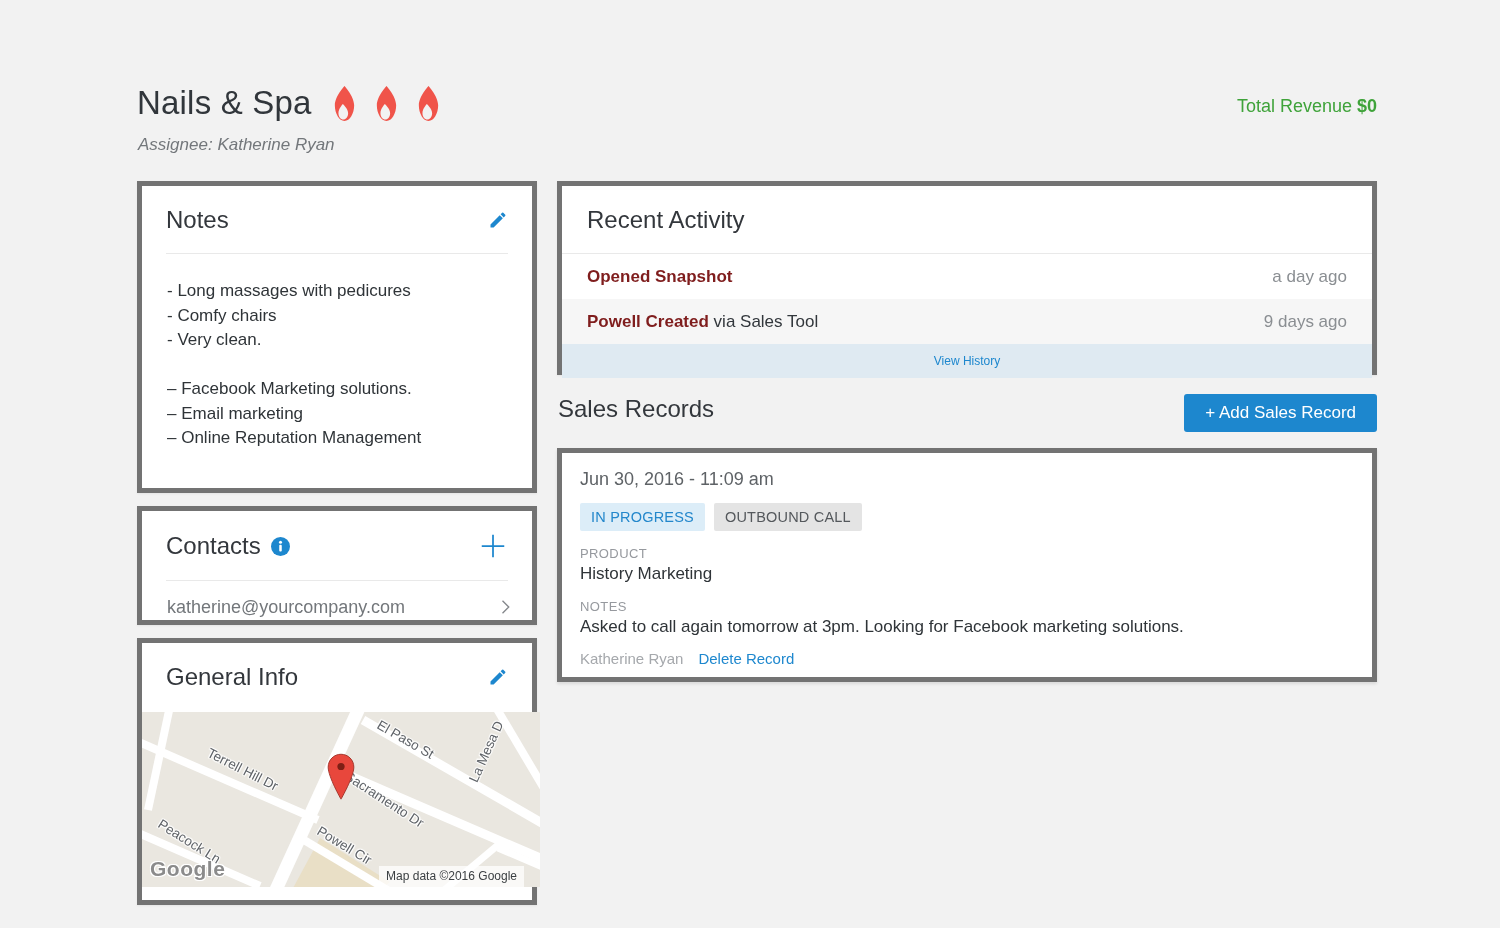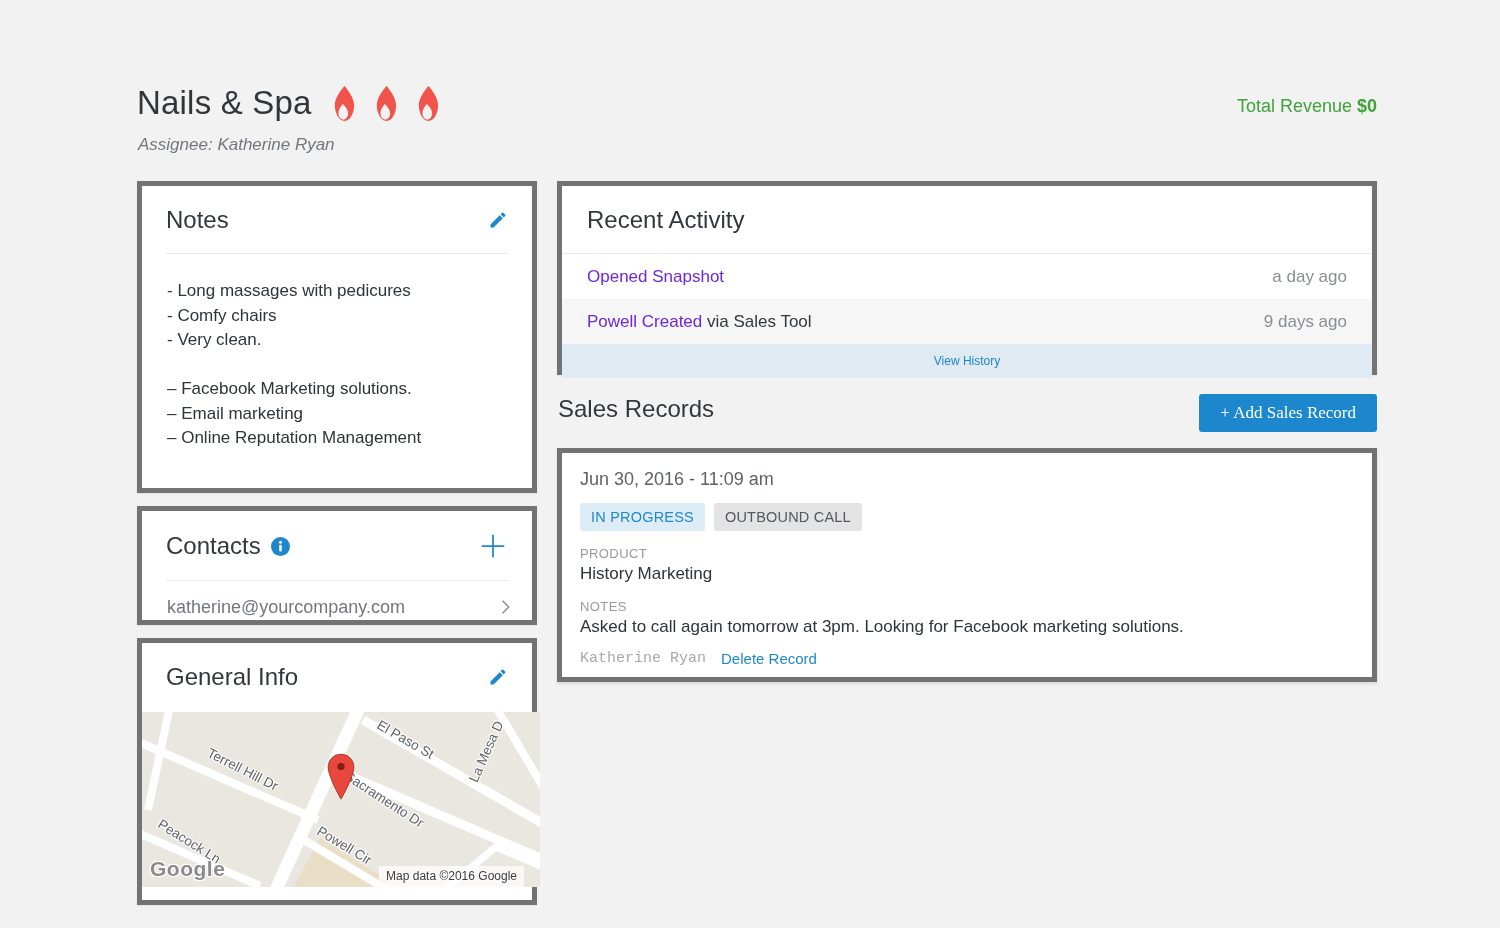--- a/index.html
+++ b/index.html
@@ -55,40 +55,40 @@
   .google-logo { position:absolute; left:8px; bottom:6px; font-size:21px; font-weight:700; color:#8b8b8b; letter-spacing:.5px;
     text-shadow:-1px -1px 0 #fff, 1px -1px 0 #fff, -1px 1px 0 #fff, 1px 1px 0 #fff; }
   .map-attribution { position:absolute; right:16px; bottom:0; background:rgba(255,255,255,.75); font-size:12px; color:#3c4043; padding:3px 7px 4px 7px; }
 
   
   .activity-panel { left:557px; top:181px; width:820px; height:194px; }
   .activity-panel .panel-hd { padding:20px 25px 0 25px; }
   .activity-divider { border-top:1px solid #e9e9e9; margin-top:19px; }
   .activity-row { display:flex; align-items:center; justify-content:space-between; padding:0 25px; height:45px; font-size:17px; }
   .activity-row.alt { background:#f6f6f6; }
-  .activity-main b { font-weight:400; color:#6d28d9; }
+  .activity-main b { font-weight:700; color:#7f1d1d; }
   .activity-time { color:#8a8e92; }
   .view-history { height:34px; background:#dfeaf2; display:flex; align-items:center; justify-content:center;
     color:#1d87ce; font-size:12px; cursor:pointer; }
 
   
   .sales-title { position:absolute; left:558px; top:395px; font-size:24px; font-weight:400; color:#33373c; }
   .add-sales-btn { position:absolute; right:123px; top:394px; height:38px; padding:0 21px; background:#1d87ce; color:#fff;
-    font-size:17px; font-family:Liberation Serif, serif; border:none; border-radius:3px; cursor:pointer; }
+    font-size:17px; font-family:Liberation Sans, sans-serif; border:none; border-radius:3px; cursor:pointer; }
   .record-card { left:557px; top:448px; width:820px; height:234px; box-shadow:0 2px 3px rgba(0,0,0,.1); }
   .record-inner { padding:16px 18px; }
   .record-date { font-size:18px; color:#5e6266; }
   .badge-row { margin-top:13px; display:flex; gap:9px; }
   .badge { font-size:14.5px; padding:6px 11px; border-radius:2px; letter-spacing:.2px; }
   .badge-progress { background:#dcedf8; color:#2387cb; }
   .badge-outbound { background:#e4e4e4; color:#54585c; }
   .field-label { margin-top:15px; font-size:13px; color:#96999e; letter-spacing:.4px; }
   .field-value { margin-top:3px; font-size:17px; color:#2f3438; }
   .record-footer { margin-top:13px; display:flex; gap:15px; font-size:15px; align-items:center; }
-  .record-owner { color:#a5a8ac;font-family:Liberation Mono, monospace; }
+  .record-owner { color:#a5a8ac; }
   .delete-link { color:#1d87ce; cursor:pointer; }
 </style>
 </head>
 <body>
 
 <div class="page">
 
   <div class="account-header">
     <div class="account-title">Nails &amp; Spa</div>
     <div class="flames">

